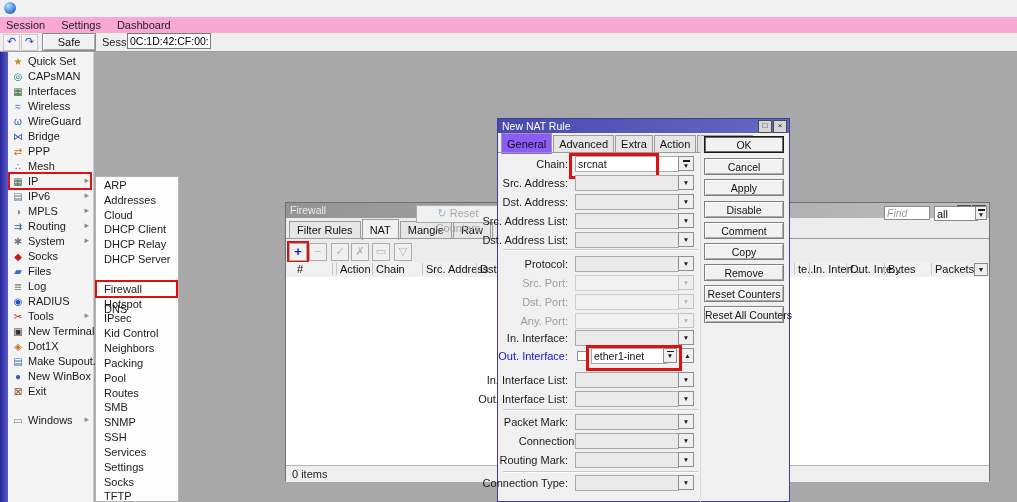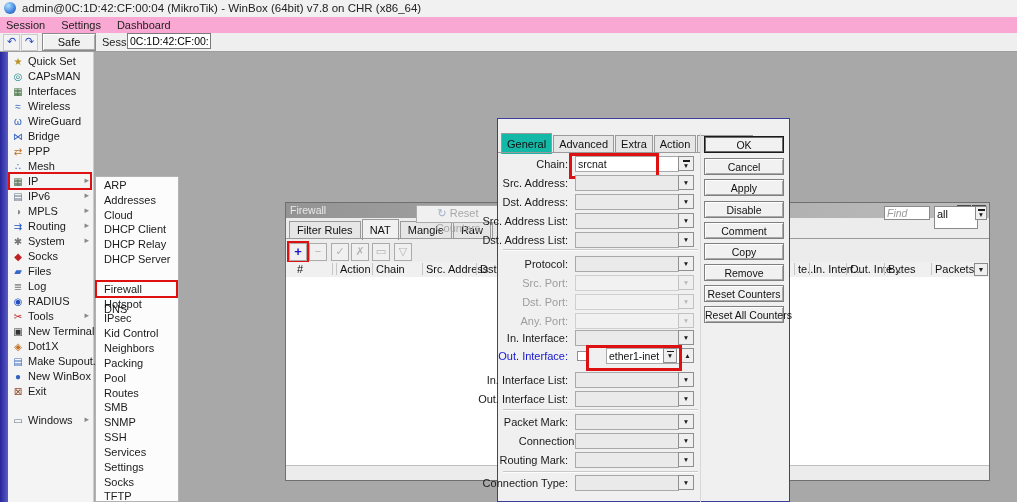--- a/index.html
+++ b/index.html
@@ -54,42 +54,42 @@
   .fw-tool{position:absolute;top:2px;width:16px;height:16px;background:#f0f0f0;border:1px solid #ababab;
     text-align:center;line-height:15px;font-size:11px;color:#b3b3b3;}
   .fw-tool.primary{color:#1616d0;font-weight:bold;font-size:13px;}
   .fw-tool.red-box::after{content:"";position:absolute;left:-3px;right:-3px;top:-3px;bottom:-3px;border:2.5px solid #dd1111;}
   #fw-reset-btn{left:130px;top:2px;width:82px;height:16px;background:#f0f0f0;border:1px solid #ababab;
     color:#a8a8a8;text-align:center;line-height:15px;}
   #fw-reset-btn .ri{color:#9db2cc;margin-right:3px;}
   #fw-find{left:598px;top:3px;width:40px;height:12px;border:1px solid #8a8a8a;font-family:inherit;
     font-size:10.5px;padding:0 2px;background:#fff;}
   #fw-find::placeholder{color:#9a9a9a;font-style:italic;}
-  #fw-all{left:648px;top:3px;width:38px;height:12px;border:1px solid #8a8a8a;background:#fff;padding:1px 2px 8px;}
+  #fw-all{left:648px;top:3px;width:38px;height:12px;border:1px solid #8a8a8a;background:#fff;padding:1px 2px 0;}
   #fw-all-btn{left:689px;top:3px;width:12px;height:14px;background:#efefef;border:1px solid #8a8a8a;box-sizing:border-box;}
   #fw-all-btn .bar,#fw-all-btn .tri{display:block;}
   #fw-header{left:0;top:59px;width:100%;height:15px;background:#f0f0f0;border-bottom:1px solid #9a9a9a;}
   .fw-col{position:absolute;top:1px;color:#111;white-space:nowrap;border-left:1px solid #c6c6c6;padding-left:3px;height:12px;}
   .fw-col.first{border-left:none;}
   #fw-colsep-icon{left:46px;top:1px;width:1px;height:12px;background:#c6c6c6;}
   #fw-col-btn{left:688px;top:1px;width:14px;height:13px;background:#efefef;border:1px solid #8a8a8a;
     font-size:7px;text-align:center;line-height:12px;color:#222;box-sizing:border-box;}
   #fw-list{left:0;top:74px;width:100%;height:188px;background:#ffffff;border-bottom:1px solid #c0c0c0;}
   #fw-status{left:0;top:262px;width:100%;height:16px;background:#efefef;border-top:1px solid #b5b5b5;}
   #fw-status-text{position:absolute;left:6px;top:2px;color:#222;}
   
   #nat-dialog{left:497px;top:118px;width:293px;height:384px;background:#f0f0f0;
     border:1px solid #3d3d9a;box-sizing:border-box;z-index:20;}
   #nd-titlebar{left:0;top:0;width:100%;height:14px;background:linear-gradient(90deg,#4a4aae,#6666c4);}
   #nd-title{position:absolute;left:4px;top:1px;color:#fff;font-size:10.5px;}
   #nd-max{right:17px;top:1px;} #nd-close{right:2px;top:1px;}
   #nd-tabs{left:3px;top:15px;height:19px;display:flex;align-items:flex-end;}
   .nd-tab{border:1px solid #9a9a9a;border-bottom:none;background:#e6e6e6;padding:2px 5px;margin-right:1px;
     height:13px;line-height:13px;white-space:nowrap;}
-  .nd-tab.active{background:#14b8a6;height:16px;line-height:16px;margin-bottom:-1px;}
+  .nd-tab.active{background:#8b5cf6;height:16px;line-height:16px;margin-bottom:-1px;}
   #nd-tab-line{left:0;top:33px;width:202px;height:1px;background:#9a9a9a;}
   #dialog-rows{left:0;top:0;width:203px;}
   .drow{position:absolute;left:0;width:203px;height:17px;}
   .dlabel{position:absolute;right:133px;top:2px;color:#1a1a1a;white-space:nowrap;}
   .drow.blue-label .dlabel{color:#1515cf;}
   .drow.disabled .dlabel{color:#9d9d9d;margin-left:36px;}
   .dfield{position:absolute;left:77px;top:0;width:98px;height:13px;background:#eaeaea;
     border:1px solid #a9a9a9;padding:1px 2px 0;font-size:10.5px;white-space:nowrap;overflow:hidden;}
   .drow.editable .dfield{background:#ffffff;}
   .drow.disabled .dfield{background:#f1f1f1;border-color:#cfcfcf;}
@@ -99,21 +99,21 @@
   .bar{display:none;width:7px;border-top:2px solid #1a1a1a;margin:2px auto 0;}
   .tri{display:block;text-align:center;font-size:6.5px;line-height:8px;color:#1a1a1a;}
   .drow.disabled .tri{color:#b8b8b8;}
   .drow.arrow-down .darrow .tri::before{content:"▼";}
   .drow.arrow-up .darrow .tri::before{content:"▲";}
   .drow.arrow-combo .darrow .bar{display:block;}
   .drow.arrow-combo .darrow .tri::before{content:"▼";}
   .drow.arrow-combo .darrow .tri{line-height:7px;}
   .dcheck{display:none;position:absolute;left:79px;top:3px;width:8px;height:8px;background:#fff;border:1px solid #8f8f8f;}
   .drow.checkbox .dcheck{display:block;}
-  .drow.checkbox .dfield{left:93px;width:70px;margin-left:15px;}
+  .drow.checkbox .dfield{left:93px;width:70px;}
   .dcombo{display:none;position:absolute;left:165px;top:0;width:14px;height:15px;background:#efefef;
     border:1px solid #8f8f8f;box-sizing:border-box;}
   .drow.combo-btn .dcombo{display:block;}
   .dcombo .bar{display:block;border-top-width:1.5px;}
   .dcombo .tri::before{content:"▼";}
   .dcombo .tri{line-height:7px;}
   .drow.checkbox .darrow{left:183px;width:13px;}
   .drow.red-box::after{content:"";position:absolute;left:71px;width:84px;top:-3px;height:20px;border:3px solid #dd1111;}
   .drow.checkbox.red-box::after{left:88px;width:90px;}
   .dsep{position:absolute;left:5px;width:195px;height:1px;background:#c9c9c9;border-bottom:1px solid #fdfdfd;}
@@ -122,21 +122,20 @@
   .dbtn{position:absolute;left:206px;width:80px;height:17px;background:#f1f1f1;border:1px solid #7f7f7f;
     box-shadow:inset 1px 1px 0 #ffffff,inset -1px -1px 0 #a9a9a9;text-align:center;line-height:16px;
     box-sizing:border-box;white-space:nowrap;font-size:10.5px;}
   .dbtn.default-btn{border:1px solid #1a1a1a;box-shadow:inset 0 0 0 1px #6a6a6a;}
 </style>
 </head>
 <body>
 
 <div class="abs" id="titlebar">
   <div class="abs" id="app-icon"></div>
-  <div class="abs" id="app-title">admin@0C:1D:42:CF:00:04 (MikroTik) - WinBox (64bit) v7.8 on CHR (x86_64)</div>
 </div>
 <div class="abs" id="menubar">
 
 <div class="menu-item"><span>Session</span></div>
     <div class="menu-item"><span>Settings</span></div>
     <div class="menu-item"><span>Dashboard</span></div>
   </div>
 <div class="abs" id="toolbar">
   <div class="abs tool-ico-btn" id="undo-btn"><span>↶</span></div>
   <div class="abs tool-ico-btn" id="redo-btn"><span>↷</span></div>
@@ -435,23 +434,31 @@
 
     <span class="fw-col" style="left: 508px;"><span>te...</span></span>
         <span class="fw-col" style="left: 523px;"><span>In. Interf...</span></span>
         <span class="fw-col" style="left: 560px;"><span>Out. Inte...</span></span>
         <span class="fw-col" style="left: 598px;"><span>Bytes</span></span>
         <span class="fw-col" style="left: 645px;"><span>Packets</span></span>
       </div>
     <div class="abs" id="fw-col-btn">▼</div>
   </div>
   <div class="abs" id="fw-list"></div>
+  <div class="abs" id="fw-status">
+    <span id="fw-status-text">0 items</span>
+  </div>
 </div>
 
 <div class="abs" id="nat-dialog">
+  <div class="abs" id="nd-titlebar">
+    <span id="nd-title">New NAT Rule</span>
+    <span class="win-btn" id="nd-max">□</span>
+    <span class="win-btn" id="nd-close">×</span>
+  </div>
   <div class="abs" id="nd-tabs">
 
   <div class="nd-tab active"><span>General</span></div>
       <div class="nd-tab"><span>Advanced</span></div>
       <div class="nd-tab"><span>Extra</span></div>
       <div class="nd-tab"><span>Action</span></div>
       <div class="nd-tab"><span>Statistics</span></div>
     </div>
   <div class="abs" id="nd-tab-line"></div>
   <div class="abs" id="nd-divider"></div>

